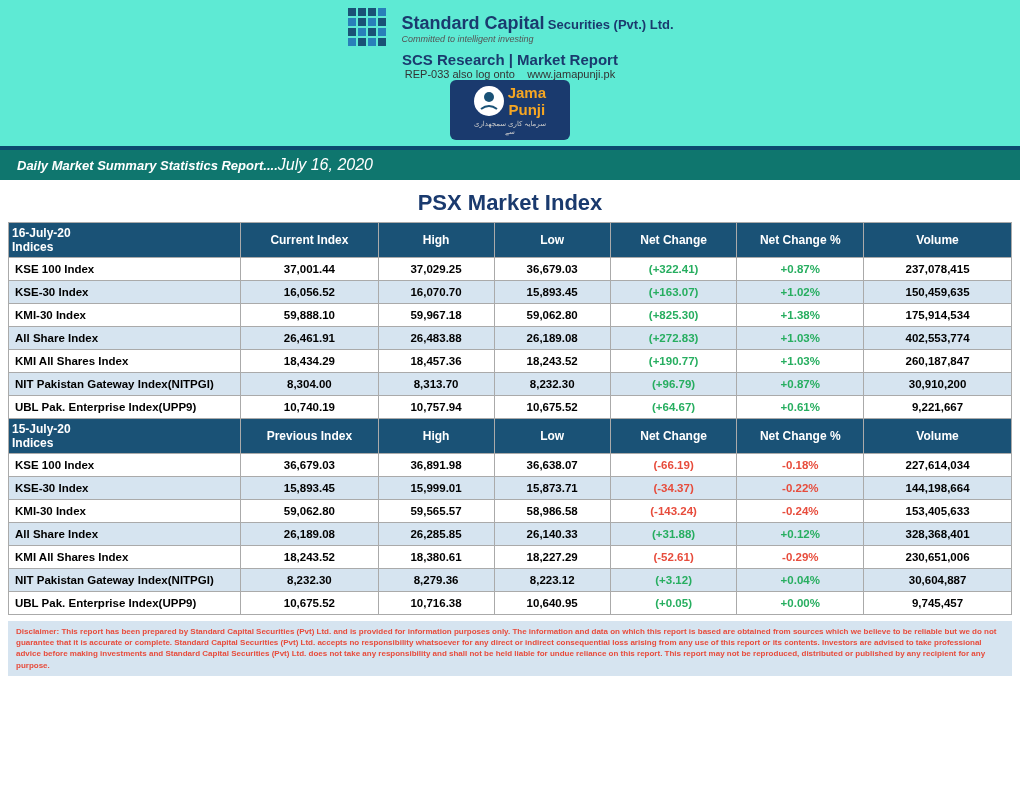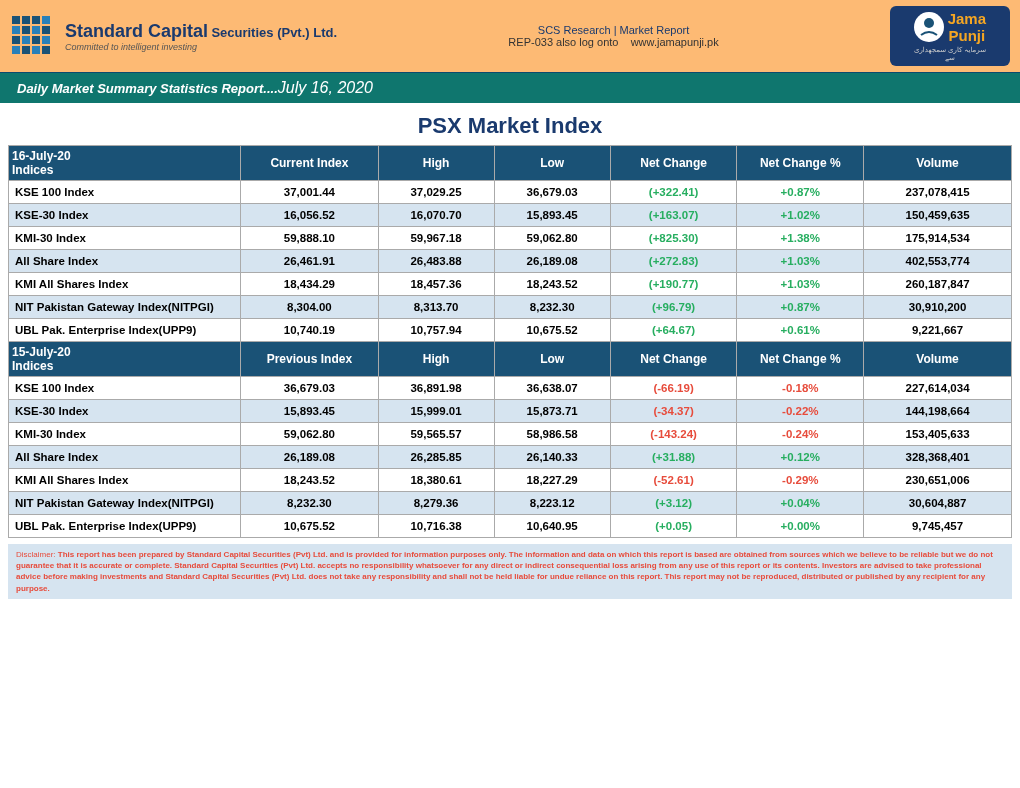--- a/index.html
+++ b/index.html
@@ -1,27 +1,27 @@
 <!DOCTYPE html>
 <html><head>
   <meta charset="utf-8">
   <style>
     * { margin: 0; padding: 0; box-sizing: border-box; }
     body { width: 1020px; height: 788px; font-family: Arial, sans-serif; background: #fff; font-size: 12px; }
 
     
-    .header { display: flex; align-items: center; justify-content: space-between; padding: 6px 10px; background: #fdba74; border-bottom: 1px solid #0c4a6e; }
+    .header { display: flex; align-items: center; justify-content: space-between; padding: 6px 10px; background: #5eead4; border-bottom: 4px solid #0c4a6e; flex-direction: column; }
     .header-left { display: flex; align-items: center; gap: 10px; }
     .logo-diamond { width: 45px; height: 45px; position: relative; }
     .logo-diamond svg { width: 45px; height: 45px; }
     .company-name { }
     .company-name .main { font-size: 18px; font-weight: bold; color: #1a3a6e; }
     .company-name .tagline { font-size: 9px; color: #555; font-style: italic; }
     .header-center { text-align: center; }
-    .header-center .report-title { font-size: 11px; font-weight: normal; color: #1a3a6e; }
+    .header-center .report-title { font-size: 15px; font-weight: bold; color: #1a3a6e; }
     .header-center .rep { font-size: 11px; color: #333; }
     .header-right { width: 120px; }
     .jama-logo { background: #1a3a6e; border-radius: 6px; padding: 4px 24px; text-align: center; }
 
     
     .daily-bar { background: #0f766e; padding: 6px 17px; display: flex; justify-content: flex-start; align-items: center; }
     .daily-bar .daily-text { color: #fff; font-style: italic; font-size: 13px; font-weight: bold; }
     .daily-bar .date-text { color: #fff; font-style: italic; font-size: 16px; font-weight: normal; }
 
     
@@ -276,15 +276,15 @@
     <td><strong>10,640.95</strong></td>
     <td class="positive">(+0.05)</td>
     <td class="pos-pct">+0.00%</td>
     <td><strong>9,745,457</strong></td>
   </tr>
       </tbody>
   </table>
 </div>
 
 <div class="disclaimer">
-  <span style="color:#e74c3c;font-weight:normal;">Disclaimer:</span>
+  <span style="color:#e74c3c;font-weight:bold;">Disclaimer:</span>
   <span>This report has been prepared by Standard Capital Securities (Pvt) Ltd. and is provided for information purposes only. The information and data on which this report is based are obtained from sources which we believe to be reliable but we do not guarantee that it is accurate or complete. Standard Capital Securities (Pvt) Ltd. accepts no responsibility whatsoever for any direct or indirect consequential loss arising from any use of this report or its contents. Investors are advised to take professional advice before making investments and Standard Capital Securities (Pvt) Ltd. does not take any responsibility and shall not be held liable for undue reliance on this report. This report may not be reproduced, distributed or published by any recipient for any purpose.</span>
 </div>
 
 </body></html>

